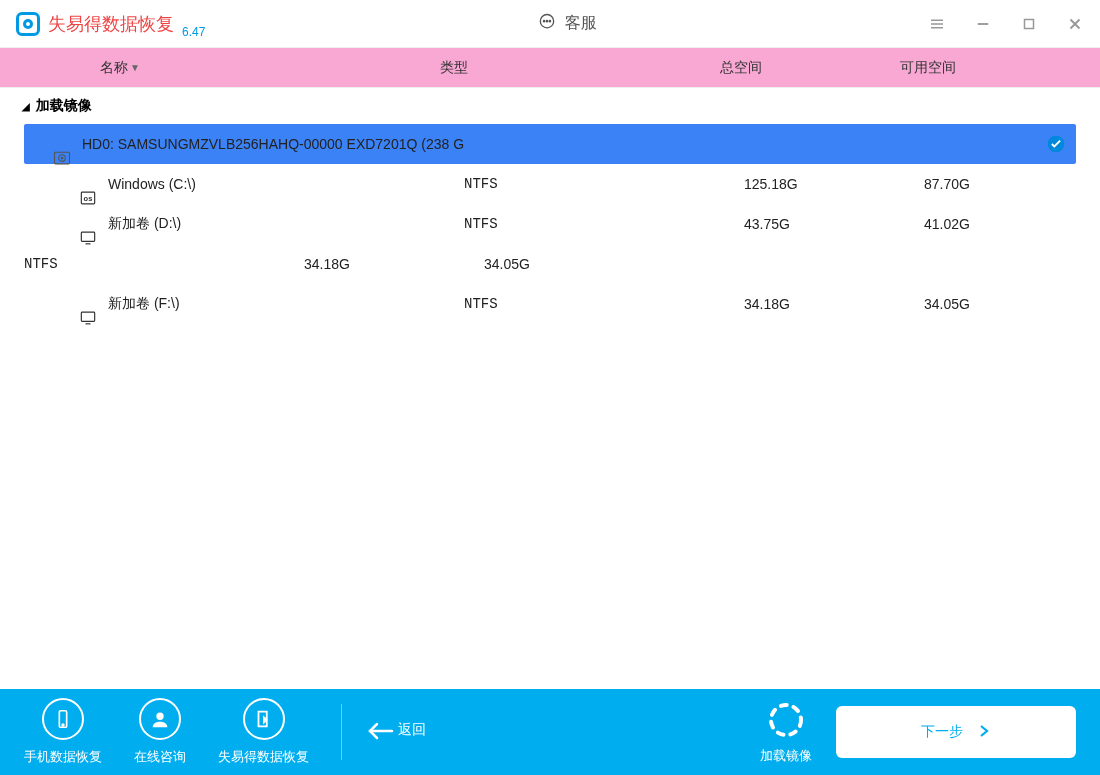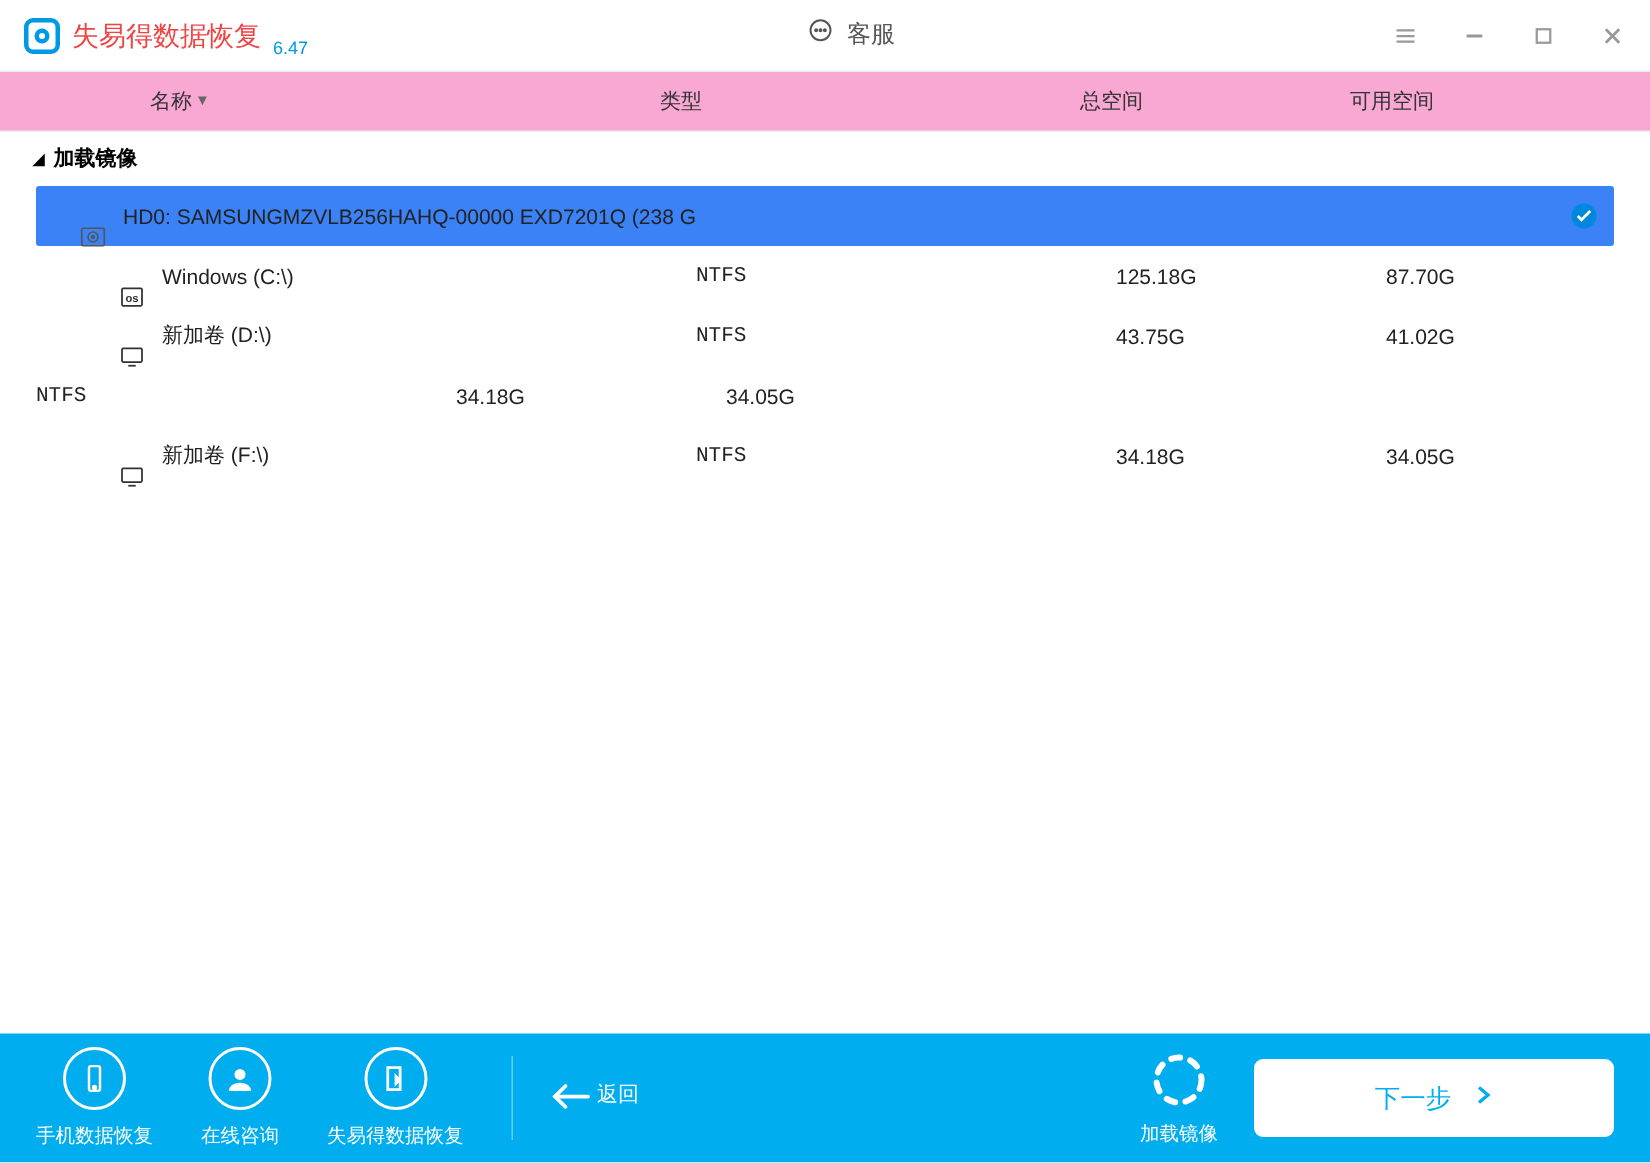--- a/index.html
+++ b/index.html
@@ -45,21 +45,21 @@
 .footer { height: 86px; background: #00aeef; display: flex; align-items: center; padding: 0 24px; color: #fff; }
 .footer-item { display: flex; flex-direction: column; align-items: center; gap: 8px; margin-right: 32px; cursor: pointer; font-size: 13px; }
 .footer-icon-circle { width: 42px; height: 42px; border: 2px solid #fff; border-radius: 50%; display: flex; align-items: center; justify-content: center; }
 .footer-icon-circle svg { width: 22px; height: 22px; }
 .footer-sep { width: 1px; height: 56px; background: rgba(255,255,255,0.4); margin: 0 16px 0 0; }
 .footer-back { display: flex; flex-direction: row; align-items: flex-start; gap: 4px; cursor: pointer; font-size: 14px; margin-left: 8px; }
 .footer-back svg { width: 28px; height: 20px; }
 .footer-spacer { flex: 1; }
 .footer-load { display: flex; flex-direction: column; align-items: center; gap: 4px; margin-right: 24px; cursor: pointer; font-size: 13px; }
 .footer-load svg { width: 40px; height: 40px; }
-.next-btn { background: #fff; color: #00aeef; border-radius: 6px; width: 240px; height: 52px; display: flex; align-items: center; justify-content: center; gap: 14px; font-size: 17px; cursor: pointer; }
+.next-btn { background: #fff; color: #00aeef; border-radius: 6px; width: 240px; height: 52px; display: flex; align-items: center; justify-content: center; gap: 14px; font-size: 14px; cursor: pointer; }
 .next-btn svg { width: 14px; height: 14px; }
 </style>
 </head>
 <body>
 
 <div class="titlebar">
   <div class="logo">
       <div class="logo-inner"></div>
     </div>
   <div class="app-title">失易得数据恢复</div>

